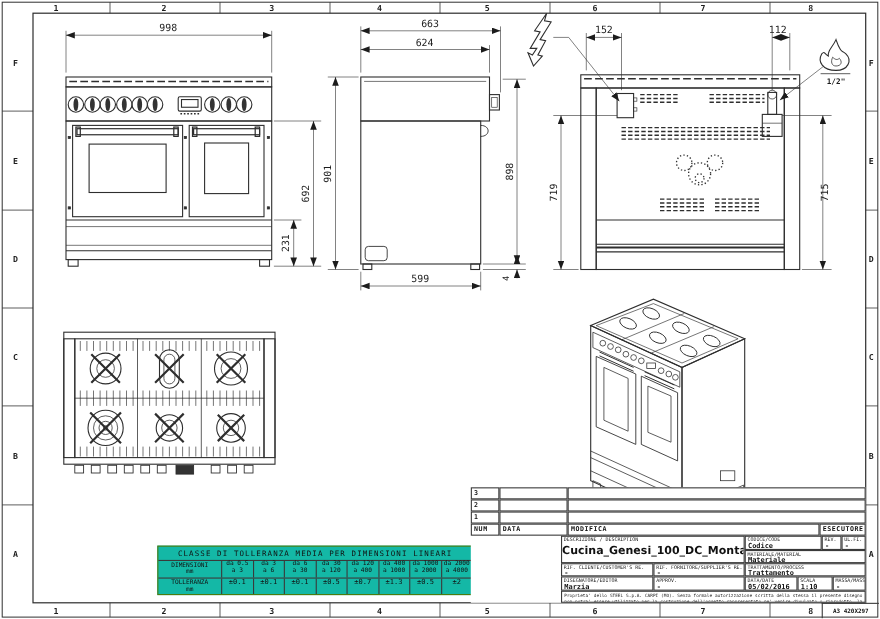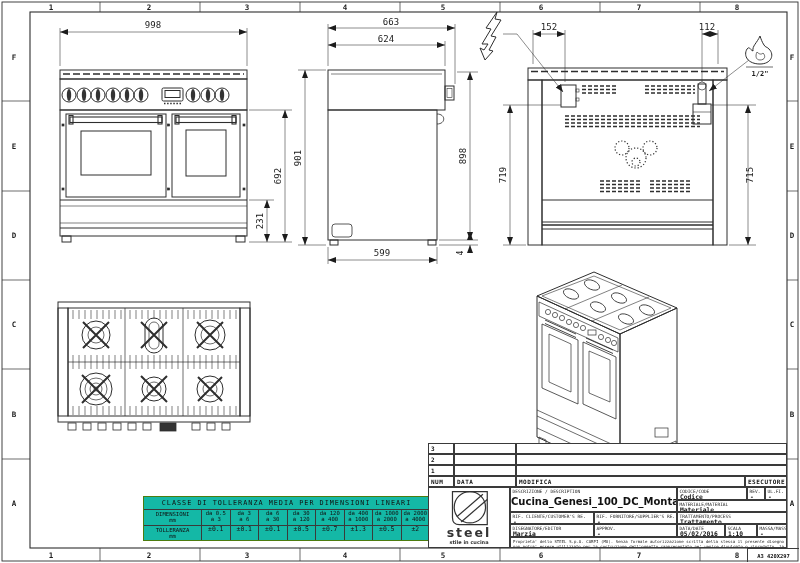--- a/index.html
+++ b/index.html
@@ -518,32 +518,20 @@
   <div class="tb-cell" style="left:88px;top:11px;width:271px;height:11px;"></div>
   <div class="tb-cell tb-num" style="left:0;top:22px;width:26px;height:11px;">1</div>
   <div class="tb-cell" style="left:26px;top:22px;width:62px;height:11px;"></div>
   <div class="tb-cell" style="left:88px;top:22px;width:271px;height:11px;"></div>
 
   <div class="tb-cell tb-head" style="left:0;top:33px;width:26px;height:11px;">NUM</div>
   <div class="tb-cell tb-head" style="left:26px;top:33px;width:62px;height:11px;">DATA</div>
   <div class="tb-cell tb-head" style="left:88px;top:33px;width:229px;height:11px;">MODIFICA</div>
   <div class="tb-cell tb-head" style="left:317px;top:33px;width:42px;height:11px;">ESECUTORE</div>
 
-  <div class="tb-cell logo-cell" style="left:0;top:44px;width:82px;height:61px;">
-    <svg width="46" height="40" viewBox="0 0 52 46">
-      <g stroke="#333" fill="none" stroke-width="1.4">
-        <path d="M7,3 H47 V41 H15 Q7,41 7,33 Z"></path>
-        <circle cx="27" cy="21" r="18"></circle>
-        <line x1="12" y1="32" x2="42" y2="6"></line>
-        <line x1="17" y1="38" x2="47" y2="12"></line>
-      </g>
-    </svg>
-    <div class="logo-brand">steel</div>
-    <div class="logo-tag">stile in cucina</div>
-  </div>
 
   <div class="tb-cell" style="left:82px;top:44px;width:167px;height:25px;">
     <span class="tb-label">DESCRIZIONE / DESCRIPTION</span>
     <div class="tb-desc-value">Cucina_Genesi_100_DC_Montaggio</div>
   </div>
 
   <div class="tb-cell" style="left:249px;top:44px;width:70px;height:13px;">
     <span class="tb-label">CODICE/CODE</span>
     <span class="tb-value">Codice</span>
   </div>

